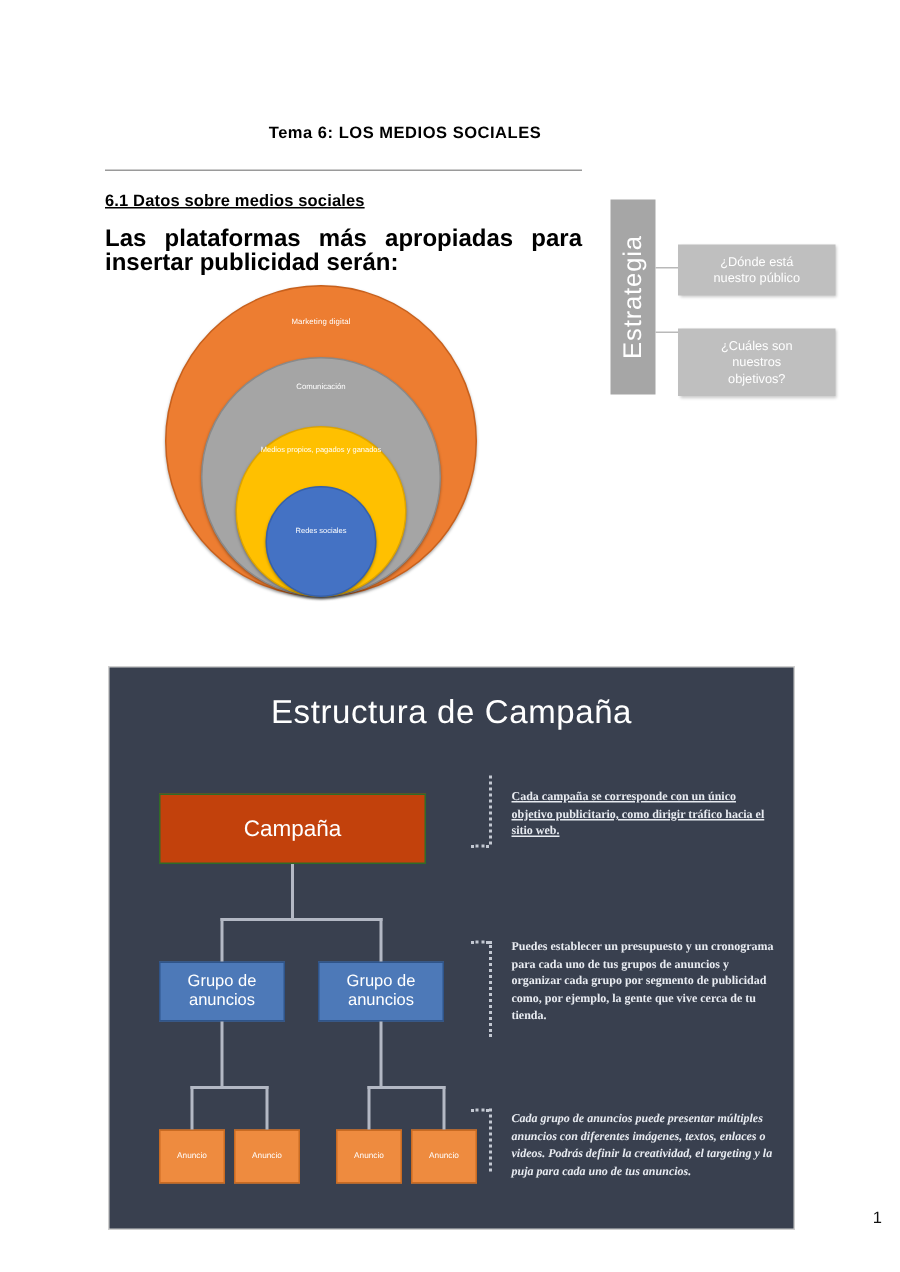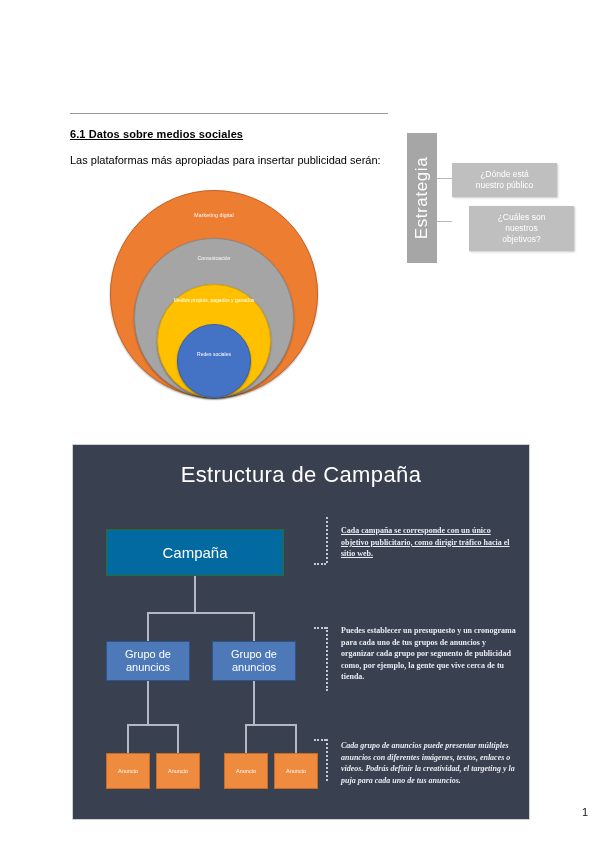--- a/index.html
+++ b/index.html
@@ -31,22 +31,23 @@
   }
 
   
   .section-heading{
     position:absolute;left:70px;top:128px;
     font-weight:bold;font-size:11px;color:#000;
     text-decoration:underline;letter-spacing:.1px;
   }
   .body-par{
     position:absolute;left:70px;top:152px;width:318px;
-    font-size:11px;line-height:16px;color:#000;
+    font-size:16px;line-height:16px;color:#000;
     text-align:justify;
+    font-weight:bold;
   }
 
   
   .circles{position:absolute;left:88px;top:188px;width:300px;height:212px;}
   .ring{
     position:absolute;border-radius:50%;
     display:flex;align-items:flex-start;justify-content:center;
     color:#ffffff;text-align:center;
     box-shadow:0 1px 2px rgba(0,0,0,.35);
   }
@@ -93,40 +94,40 @@
   .est-c1{top:45px;}
   .est-c2{top:88px;}
   .est-box{
     position:absolute;left:45px;width:105px;
     background:#bfbfbf;color:#ffffff;
     font-size:8.5px;line-height:11px;text-align:center;
     padding:6px 17px;box-sizing:border-box;
     box-shadow:1px 1px 2px rgba(0,0,0,.22);
   }
   .est-box-1{top:30px;}
-  .est-box-2{top:73px;margin-left:17px;}
+  .est-box-2{top:86px;}
 
   
   .panel{
     position:absolute;left:72px;top:444px;width:456px;height:374px;
     background:#39404f;border:1px solid #cfcfcf;
     overflow:hidden;
   }
   .panel-title{
     position:absolute;left:0;top:17px;width:456px;text-align:center;
     color:#ffffff;font-size:22px;letter-spacing:.4px;font-weight:normal;
   }
   .node{
     position:absolute;box-sizing:border-box;
     display:flex;align-items:center;justify-content:center;
     text-align:center;color:#ffffff;
   }
   .node-campaign{
     left:33px;top:84px;width:178px;height:47px;
-    background:#0369a1;border:1px solid #2f6b28;
+    background:#c2410c;border:1px solid #2f6b28;
     font-size:15px;
   }
   .node-group{
     top:196px;width:84px;height:40px;
     background:#4d79b8;border:1px solid #2f5489;
     font-size:11px;line-height:13px;
   }
   .node-group-1{left:33px;}
   .node-group-2{left:139px;}
   .node-ad{
@@ -181,20 +182,21 @@
     position:absolute;right:12px;bottom:30px;
     color:#111;font-size:11px;
   }
 </style>
 </head>
 <body>
 
 <div class="page">
 
 
+  <div class="doc-title">Tema 6: LOS MEDIOS SOCIALES</div>
   <div class="title-rule"></div>
 
   <div class="section-heading">6.1 Datos sobre medios sociales</div>
   <div class="body-par">Las plataformas más apropiadas para insertar publicidad serán:</div>
 
   <div class="circles">
     <div class="ring ring-1">
       <span>Marketing digital</span>
     </div>
     <div class="ring ring-2">

